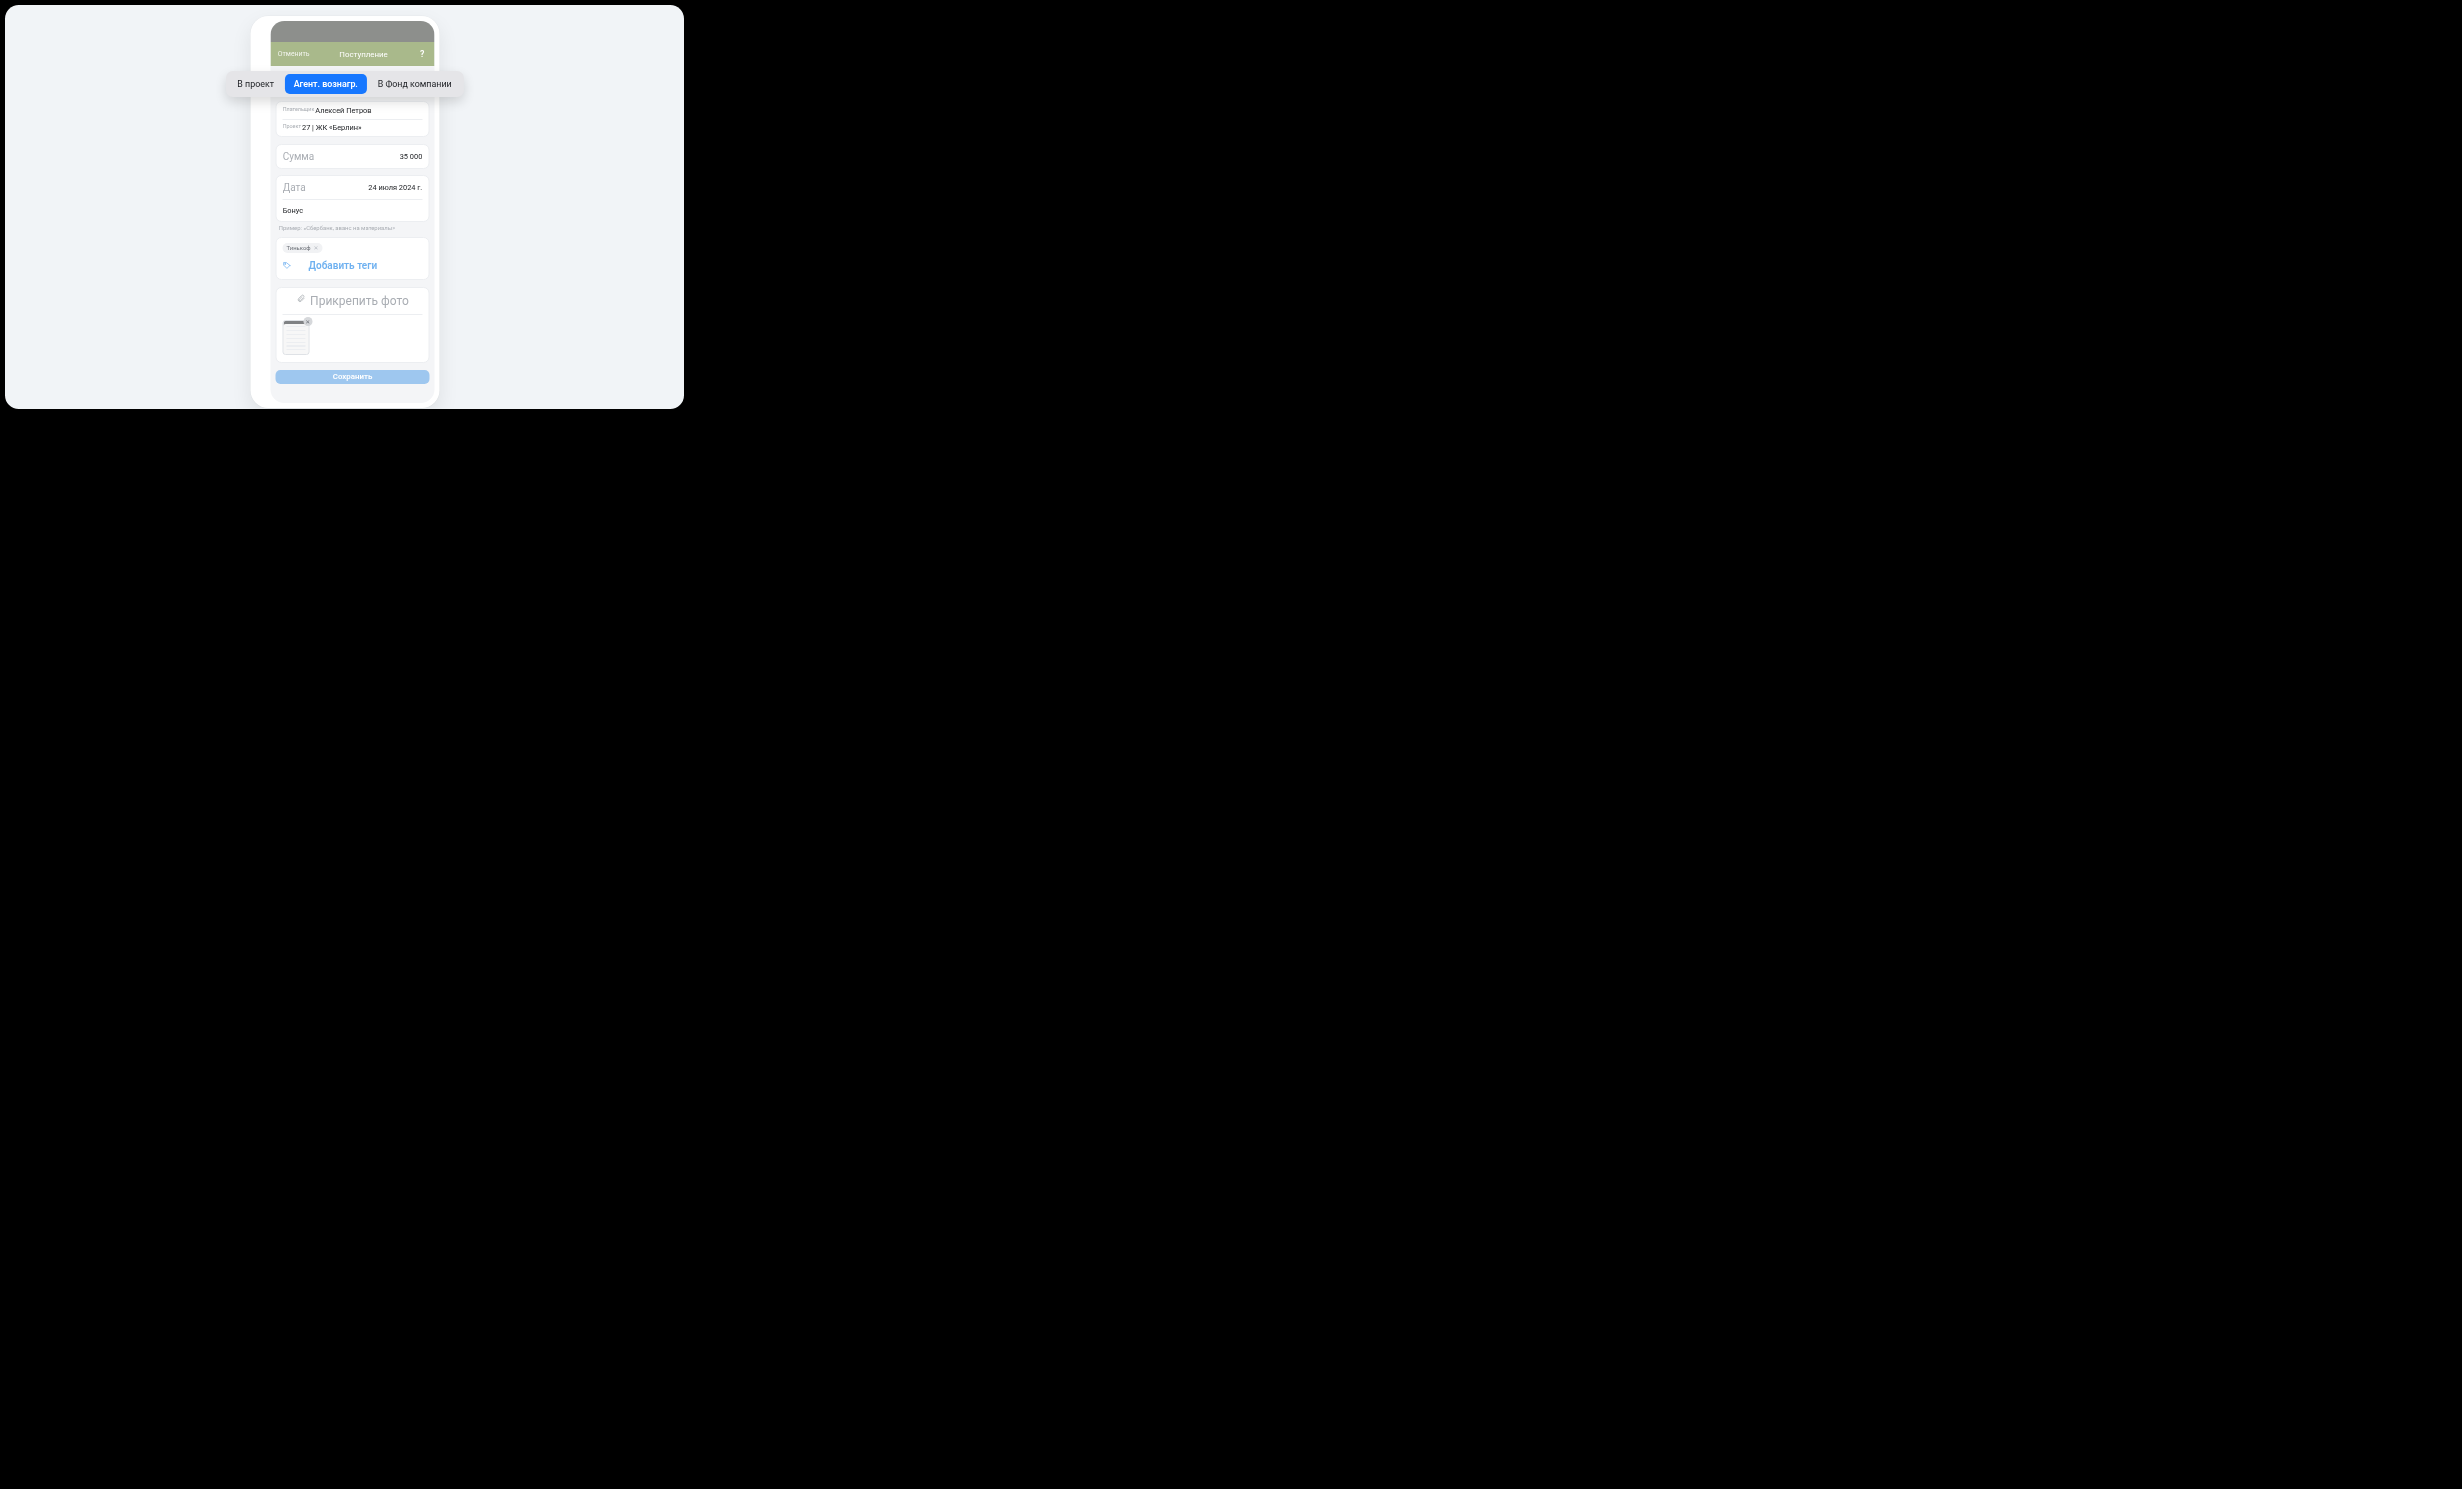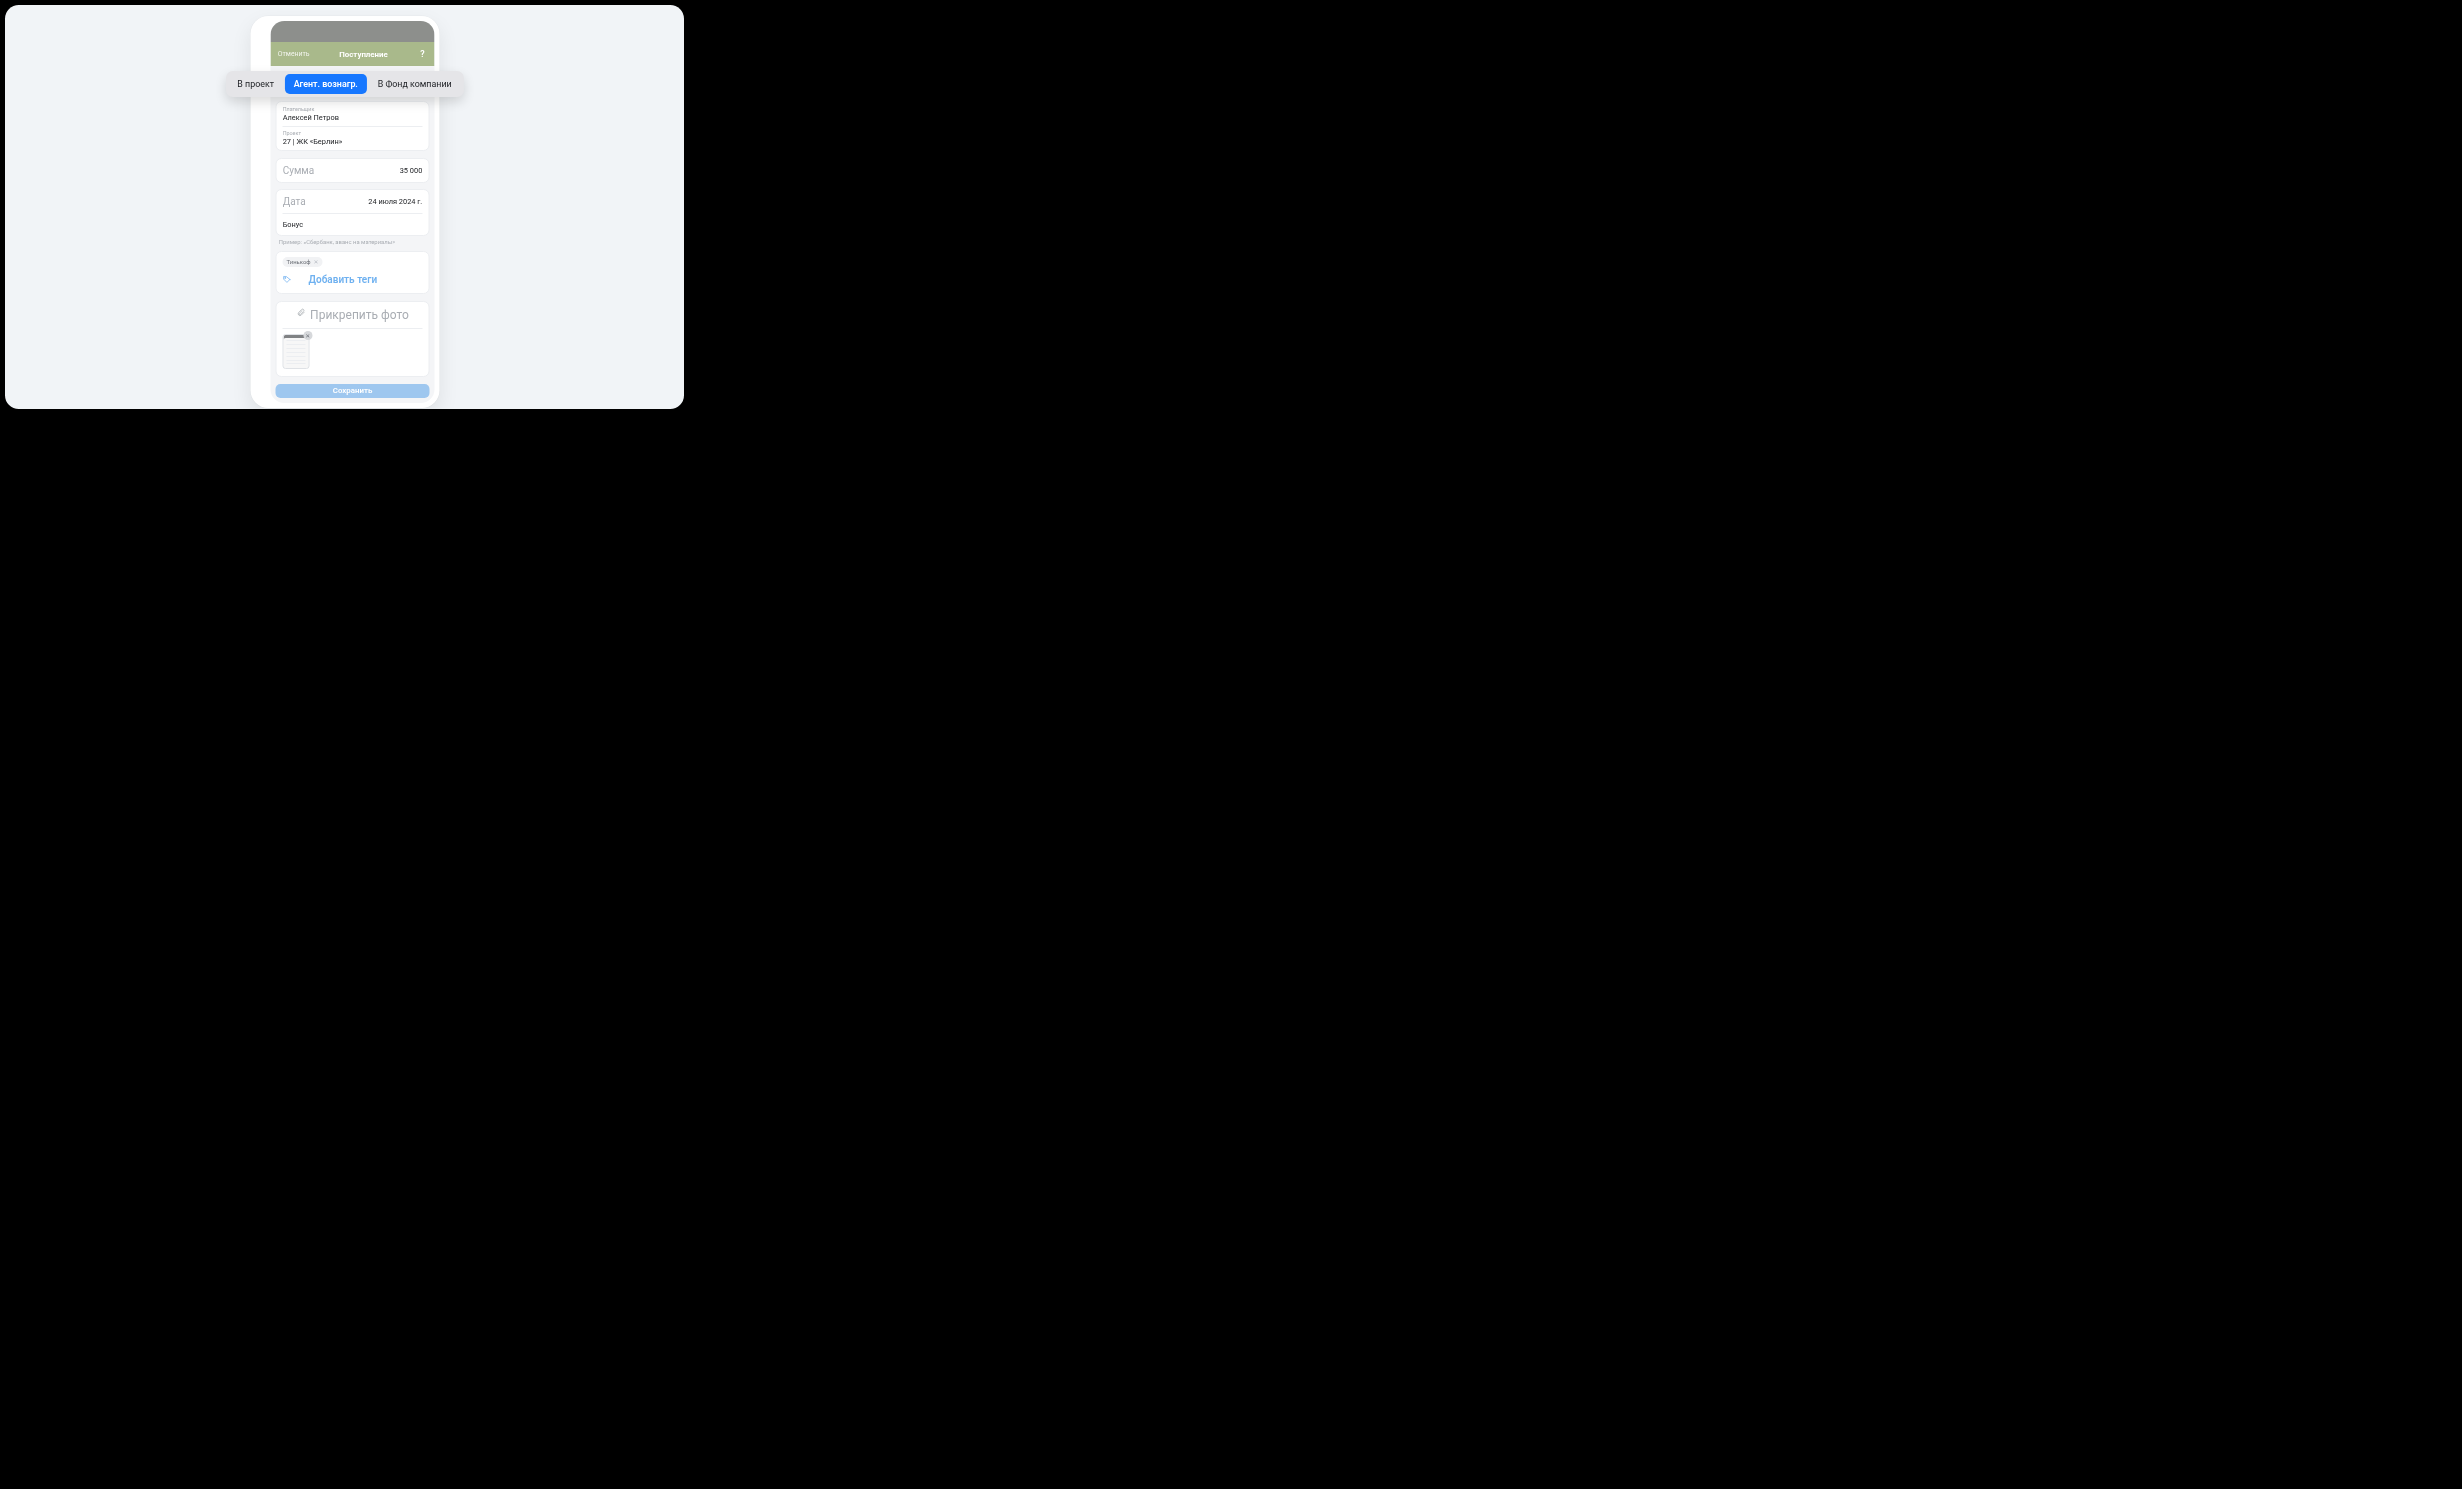--- a/index.html
+++ b/index.html
@@ -4,27 +4,27 @@
 <style>
   * { box-sizing: border-box; margin: 0; padding: 0; font-family: -apple-system, BlinkMacSystemFont, "Segoe UI", Roboto, sans-serif; }
   body { background: #000; width: 689px; height: 414px; position: relative; }
   .canvas { position: absolute; inset: 4.9px; background: #f1f4f7; border-radius: 13.8px; overflow: hidden; }
   .phone-wrap { position: absolute; left: 50%; top: 10.8px; transform: translateX(-50%); width: 189px; height: 392px; }
   .phone { width: 100%; height: 100%; background: #fff; border-radius: 17.7px; box-shadow: 0 0 0 0.5px rgba(0,0,0,0.03), 0 8.9px 19.7px rgba(0,0,0,0.08); overflow: hidden; display: flex; flex-direction: column; padding: 4.9px; }
   .phone-inner { flex: 1; border-radius: 13.8px; overflow: hidden; display: flex; flex-direction: column; background: #f4f5f7; margin-left: 16px; }
   .statusbar { height: 21.7px; background: #8d8f8c; }
   .navbar { height: 23.6px; background: #a9b98b; display: flex; align-items: center; justify-content: space-between; padding: 0 6.9px; }
   .nav-cancel { color: rgba(255,255,255,0.85); font-size: 6.9px; }
-  .nav-title { color: #fff; font-size: 7.9px; font-weight: 700; }
+  .nav-title { color: #fff; font-size: 7.9px; font-weight: 400; }
   .nav-help { color: #fff; font-size: 8.9px; font-weight: 600; width: 9.8px; text-align: center; }
 
   .content { flex: 1; overflow: hidden; padding: 35px 4.9px 0 4.9px;  display: flex; flex-direction: column; gap: 6.9px; position: relative; }
 
   .card { background: #fff; border-radius: 5.9px; border: 0.5px solid #eceef1; }
-  .row { padding: 3.9px 5.9px; display: flex; flex-direction: column; gap: 1px; }
+  .row { padding: 3.9px 5.9px; display: flex; flex-direction: row; gap: 1px; }
   .row-split { padding: 5.9px 5.9px; flex-direction: row; justify-content: space-between; align-items: center; }
   .row-label-sm { font-size: 5.4px; color: #a9adb3; }
   .row-label { font-size: 10px; color: #a9adb3; }
   .row-value { font-size: 7.4px; color: #1b1d21; }
   .divider { height: 0.5px; background: #eceef1; margin: 0 5.9px; }
 
   .note-row { padding: 5.9px 5.9px; }
   .hint { font-size: 5.9px; color: #a9adb3; padding: 3px 3px 0 3px; }
 
   .tags-card { padding: 4.9px 5.9px 5.9px; display: flex; flex-direction: column; gap: 4.9px; }

